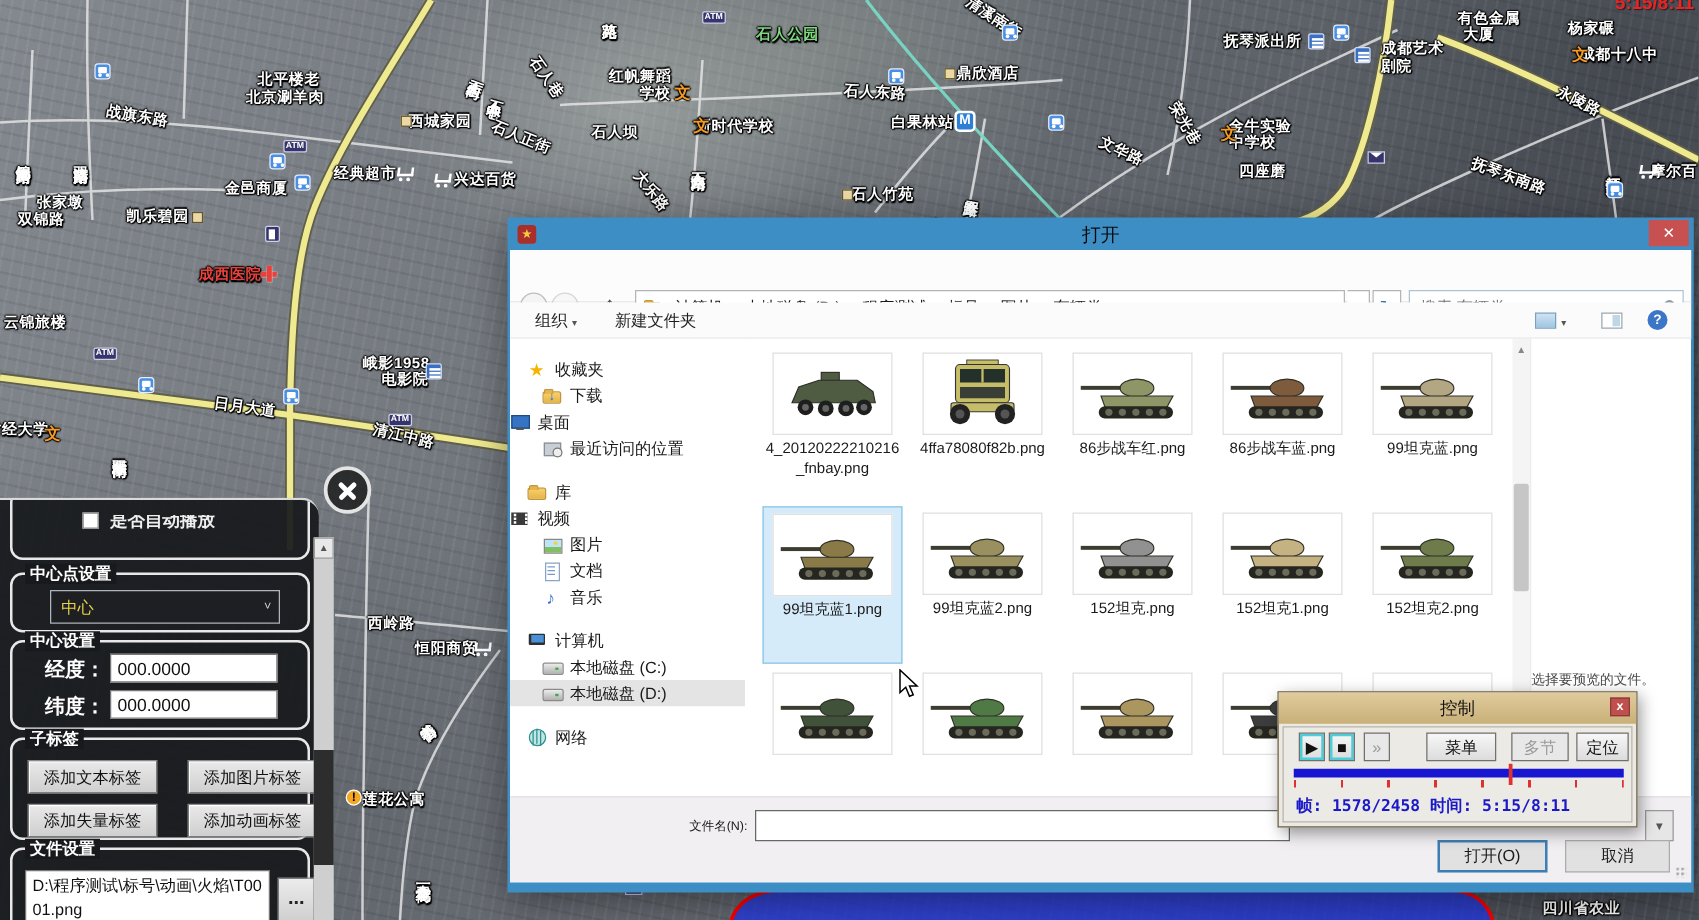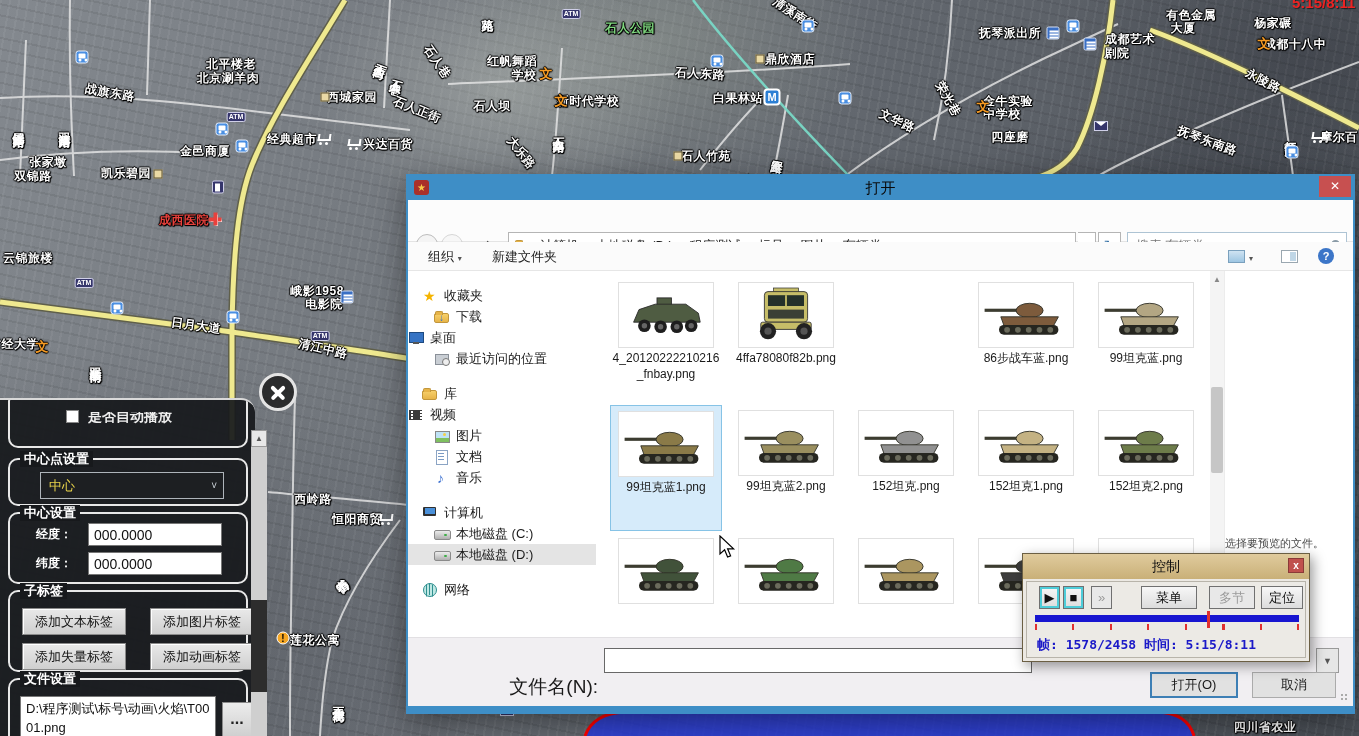--- a/index.html
+++ b/index.html
@@ -54,21 +54,21 @@
   .lp{position:absolute;left:0;top:398px;width:255px;height:338px;z-index:10;background:rgba(23,25,28,.93);
     border-top:2px solid #d9d9d9;border-top-right-radius:14px;overflow:hidden;color:#fff;}
   .lp .group{position:absolute;left:8px;width:240px;border:2px solid #e8e8e8;border-radius:10px;}
   .lp .gtitle{position:absolute;top:-9px;left:10px;background:#17191c;padding:0 4px;font-size:13px;font-weight:bold;color:#fff;line-height:16px;}
   .lp-check{position:absolute;left:56px;top:16px;width:13px;height:13px;background:#fff;border:1px solid #888;}
   .lp-checklabel{position:absolute;left:78px;top:18px;width:150px;height:15px;overflow:hidden;}
   .lp-checklabel span{display:block;margin-top:-4px;font-size:14px;font-weight:bold;color:#eee;white-space:nowrap;}
   .lp-combo{position:absolute;left:30px;top:14px;width:184px;height:27px;background:#1d1f22;border:1px solid #aeb4ba;
     color:#e8d34a;font-size:13px;line-height:25px;padding:0 8px;}
   .lp-combo .chev{position:absolute;right:6px;top:0;color:#cfd6dc;font-size:10px;}
-  .lp-row-label{position:absolute;left:26px;font-size:12px;font-weight:bold;color:#fff;}
+  .lp-row-label{position:absolute;left:26px;font-size:16px;font-weight:bold;color:#fff;}
   .lp-input{position:absolute;left:78px;width:134px;height:23px;background:#fff;border:1px solid #777;
     font-size:14px;color:#111;padding:1px 5px;}
   .lp-btn{position:absolute;height:27px;background:linear-gradient(#e9e9e9,#cfcfcf);border:1px solid #8a8a8a;
     box-shadow:inset 1px 1px 0 #fff;font-size:13px;color:#111;text-align:center;line-height:25px;}
   .lp-path{position:absolute;left:10px;top:16px;width:196px;height:58px;background:#fff;border:1px solid #777;
     font-size:13px;color:#111;padding:2px 5px;line-height:19px;word-break:break-all;}
   .lp-browse{position:absolute;left:212px;top:22px;width:30px;height:36px;background:linear-gradient(#ececec,#cfcfcf);
     border:1px solid #8a8a8a;text-align:center;line-height:32px;font-weight:bold;color:#222;}
   .lp-scroll{position:absolute;left:251px;top:430px;width:16px;height:306px;background:#cfcfcf;z-index:11;}
   .lp-scroll .up{position:absolute;left:0;top:0;width:16px;height:17px;background:#e8e8e8;border:1px solid #9a9a9a;
@@ -149,21 +149,21 @@
   .fitem.sel{background:#d6ebfa;border:1px solid #86c3e6;}
   .fitem .thumb{margin:5px auto 3px;width:96px;height:66px;background:#fff;border:1px solid #e0e0e0;
     display:flex;align-items:center;justify-content:center;}
   .fitem .fname{text-align:center;font-size:12px;color:#1a1a1a;line-height:1.3;word-break:break-all;padding:0 2px;}
   .dlg-scroll{position:absolute;left:802px;top:95px;width:14px;height:366px;background:#f4f4f4;}
   .dlg-scroll .up{position:absolute;top:2px;left:0;width:14px;height:14px;color:#888;font-size:8px;text-align:center;line-height:14px;}
   .dlg-scroll .thumb{position:absolute;left:1px;top:116px;width:12px;height:86px;background:#c6c6c6;border-radius:2px;}
   .dlg-preview{position:absolute;left:816px;top:95px;width:127px;height:366px;background:#fff;border-left:1px solid #ececec;}
   .dlg-preview .ptext{position:absolute;left:0;right:0;top:265px;text-align:left;font-size:11px;color:#4a4a4a;}
   .dlg-bottom{position:absolute;left:0;top:461px;width:100%;height:69px;background:#f1eff2;border-top:1px solid #e2e0e3;}
-  .fn-label{position:absolute;left:60px;top:16px;width:130px;text-align:right;font-size:19px;color:#1a1a1a;margin-top:20px;}
+  .fn-label{position:absolute;left:60px;top:16px;width:130px;text-align:right;font-size:10px;color:#1a1a1a;}
   .fn-input{position:absolute;left:196px;top:10px;width:428px;height:25px;background:#fff;border:1px solid #686868;
     font-size:13px;padding:0 5px;outline:none;}
   .fn-combo{position:absolute;left:908px;top:10px;width:23px;height:25px;background:#e6e6e6;border:1px solid #999;
     color:#555;font-size:9px;text-align:center;line-height:24px;}
   .dlg-btn{position:absolute;top:34px;height:26px;background:#e1e1e1;border:1px solid #ababab;font-size:13px;
     color:#1a1a1a;text-align:center;line-height:24px;}
   .dlg-btn.default{border:2px solid #3d7fb5;line-height:22px;}
   .grip{position:absolute;right:4px;bottom:4px;width:8px;height:8px;
     background:radial-gradient(circle at 1px 1px,#aaa 1px,transparent 1.5px);background-size:4px 4px;}
   .dlg-bluestrip{position:absolute;left:0;bottom:0;width:100%;height:6px;background:#3e8ec6;}
@@ -518,20 +518,36 @@
               <rect x="30" y="26" width="40" height="10" fill="#3a3f35"></rect>
               <rect x="22" y="40" width="56" height="8" rx="2" fill="#c6bd68" stroke="#333"></rect>
               <circle cx="30" cy="50" r="9" fill="#222"></circle>
               <circle cx="70" cy="50" r="9" fill="#222"></circle>
               <circle cx="30" cy="50" r="4" fill="#555"></circle>
               <circle cx="70" cy="50" r="4" fill="#555"></circle>
             </svg>
           </div>
           <div class="fname">4ffa78080f82b.png</div>
         </div>
+        <div class="fitem" style="left: 252px; top: 6px;">
+          <div class="thumb">
+            <svg viewBox="0 0 100 64" width="90" height="58">
+              <rect x="4" y="25" width="36" height="3.5" fill="#3c3c30"></rect>
+              <ellipse cx="54" cy="27" rx="15" ry="8" fill="#8e9566" stroke="#2f2f26"></ellipse>
+              <path d="M22,34 L86,34 L80,45 L26,45 Z" fill="#8e9566" stroke="#2f2f26"></path>
+              <rect x="20" y="43" width="66" height="11" rx="5.5" fill="#262620"></rect>
+              <circle cx="29" cy="48.5" r="3.2" fill="#6b6b5c"></circle>
+              <circle cx="41" cy="48.5" r="3.2" fill="#6b6b5c"></circle>
+              <circle cx="53" cy="48.5" r="3.2" fill="#6b6b5c"></circle>
+              <circle cx="65" cy="48.5" r="3.2" fill="#6b6b5c"></circle>
+              <circle cx="77" cy="48.5" r="3.2" fill="#6b6b5c"></circle>
+            </svg>
+          </div>
+          <div class="fname">86步战车红.png</div>
+        </div>
         <div class="fitem" style="left: 372px; top: 6px;">
           <div class="thumb">
             <svg viewBox="0 0 100 64" width="90" height="58">
               <rect x="4" y="25" width="36" height="3.5" fill="#3c3c30"></rect>
               <ellipse cx="54" cy="27" rx="15" ry="8" fill="#7d5b3c" stroke="#2f2f26"></ellipse>
               <path d="M22,34 L86,34 L80,45 L26,45 Z" fill="#7d5b3c" stroke="#2f2f26"></path>
               <rect x="20" y="43" width="66" height="11" rx="5.5" fill="#262620"></rect>
               <circle cx="29" cy="48.5" r="3.2" fill="#6b6b5c"></circle>
               <circle cx="41" cy="48.5" r="3.2" fill="#6b6b5c"></circle>
               <circle cx="53" cy="48.5" r="3.2" fill="#6b6b5c"></circle>

